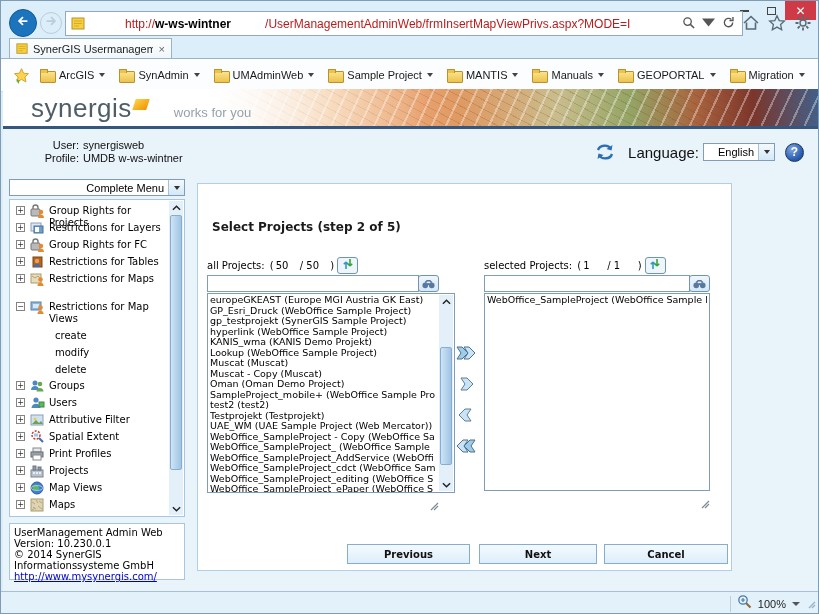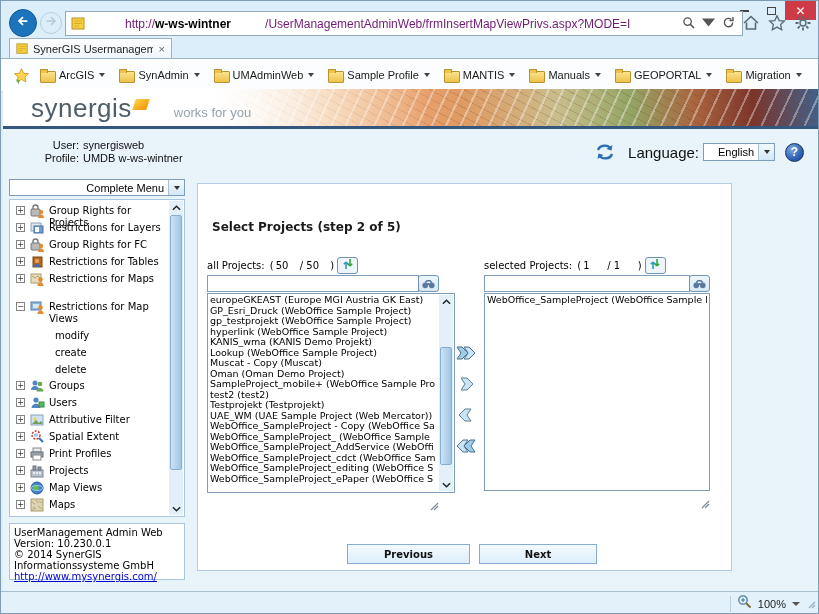--- a/index.html
+++ b/index.html
@@ -18,21 +18,21 @@
 
   .nav-circle { position:absolute; border-radius:50%; display:flex; align-items:center; justify-content:center; }
   .nav-back { left:8px; top:8px; width:28px; height:28px; background:#1c74bd; border:1px solid #135a96; }
   .nav-fwd  { left:39px; top:11px; width:22px; height:22px; background:transparent; border:1px solid #b9cdda; }
   .nav-circle svg { width:14px; height:14px; }
 
   .address-bar { position:absolute; left:64px; top:10px; width:678px; height:25px;
                  background:#fff; border:1px solid #93aabb; display:flex; align-items:center; }
   .addr-favicon { width:14px; height:13px; margin:0 6px 0 5px; flex:0 0 auto; }
   .addr-url { font-size:12px; white-space:nowrap; overflow:hidden; flex:1; }
-  .addr-url .proto, .addr-url .path { color:#701a75;padding-left:34px; }
+  .addr-url .proto, .addr-url .path { color:#b91c1c;padding-left:34px; }
   .addr-url .domain { color:#000; font-weight:bold; }
   .addr-tools { display:flex; align-items:center; margin-right:4px; flex:0 0 auto; }
   .addr-tools .tool { width:20px; height:20px; display:flex; align-items:center; justify-content:center; }
   .addr-tools svg { width:13px; height:13px; }
 
   .browser-icons { position:absolute; top:14px; right:6px; display:flex; gap:7px; }
   .browser-icons .bicon { width:19px; height:19px; display:flex; align-items:center; justify-content:center; }
   .browser-icons svg { width:18px; height:18px; }
 
   .tab { position:absolute; left:8px; top:37px; width:163px; height:21px;
@@ -271,21 +271,21 @@
           <span>SynAdmin</span>
           <span class="caret"></span>
         </span>
         <span class="fav-item">
           <span class="folder"></span>
           <span>UMAdminWeb</span>
           <span class="caret"></span>
         </span>
         <span class="fav-item">
           <span class="folder"></span>
-          <span>Sample Profile</span>
+          <span>Sample Project</span>
           <span class="caret"></span>
         </span>
         <span class="fav-item">
           <span class="folder"></span>
           <span>MANTIS</span>
           <span class="caret"></span>
         </span>
         <span class="fav-item">
           <span class="folder"></span>
           <span>Manuals</span>
@@ -406,24 +406,24 @@
             <span class="exp">−</span>
             <span class="ticon"><svg viewBox="0 0 16 16">
                 <rect x="2" y="3" width="10" height="8" fill="#8fb6dd" stroke="#5b82a8"></rect>
                 <rect x="4" y="5" width="6" height="4" fill="#d7e8f6"></rect>
                 <circle cx="11.5" cy="8.5" r="2.3" fill="#e58a2f"></circle>
                 <path d="M8.4 15 c0-2.2 1.5-3.5 3.1-3.5 s3.1 1.3 3.1 3.5z" fill="#e58a2f"></path>
               </svg></span>
             <span class="tlabel">Restrictions for Map Views</span>
           </div>
           <div class="tree-row child" style="height: 17px;">
+            <span class="tlabel">create</span>
+          </div>
+          <div class="tree-row child" style="height: 17px;">
             <span class="tlabel">modify</span>
-          </div>
-          <div class="tree-row child" style="height: 17px;">
-            <span class="tlabel">create</span>
           </div>
           <div class="tree-row child" style="height: 17px;">
             <span class="tlabel">delete</span>
           </div>
           <div class="tree-row" style="height: 17px;">
             <span class="exp">+</span>
             <span class="ticon"><svg viewBox="0 0 16 16">
                 <circle cx="6" cy="5" r="2.5" fill="#4f86c6"></circle>
                 <path d="M2 12 c0-2.4 1.8-4 4-4 s4 1.6 4 4z" fill="#4f86c6"></path>
                 <circle cx="11" cy="6" r="2.3" fill="#67a84f"></circle>
@@ -543,24 +543,25 @@
                 <circle cx="10.5" cy="6.5" r="3" fill="#5878a0"></circle>
                 <path d="M3.5 3.5 L5.5 1.5 H8.5 L10.5 3.5" fill="none" stroke="#5878a0" stroke-width="1.6"></path>
                 <rect x="5.8" y="4" width="2.4" height="2.2" fill="#5878a0"></rect>
               </svg></span>
           </span>
       </div>
       <div class="listbox" style="left:9px; top:109px; width:248px; height:200px;">
         <div class="list-inner" id="list-all">
             <div class="list-opt">europeGKEAST (Europe MGI Austria GK East)</div>
             <div class="list-opt">GP_Esri_Druck (WebOffice Sample Project)</div>
-            <div class="list-opt">gp_testprojekt (WebOffice Sample Project)</div>
+            <div class="list-opt">gp_testprojekt (SynerGIS Sample Project)</div>
             <div class="list-opt">hyperlink (WebOffice Sample Project)</div>
             <div class="list-opt">KANIS_wma (KANIS Demo Projekt)</div>
             <div class="list-opt">Lookup (WebOffice Sample Project)</div>
+            <div class="list-opt">Muscat (Muscat)</div>
             <div class="list-opt">Muscat - Copy (Muscat)</div>
             <div class="list-opt">Oman (Oman Demo Project)</div>
             <div class="list-opt">SampleProject_mobile+ (WebOffice Sample Pro</div>
             <div class="list-opt">test2 (test2)</div>
             <div class="list-opt">Testprojekt (Testprojekt)</div>
             <div class="list-opt">UAE_WM (UAE Sample Project (Web Mercator))</div>
             <div class="list-opt">WebOffice_SampleProject - Copy (WebOffice Sa</div>
             <div class="list-opt">WebOffice_SampleProject_ (WebOffice Sample</div>
             <div class="list-opt">WebOffice_SampleProject_AddService (WebOffi</div>
             <div class="list-opt">WebOffice_SampleProject_cdct (WebOffice Sam</div>
@@ -639,20 +640,21 @@
         <div class="list-inner" id="list-selected">
             <div class="list-opt">WebOffice_SampleProject (WebOffice Sample Proj</div>
           </div>
       </div>
       <div class="resize-grip" style="left:502px; top:310px;"><svg viewBox="0 0 10 9">
             <path d="M2 8 L9 1 M5 8 L9 4" stroke="#7a8a99" stroke-width="1.2" fill="none"></path>
           </svg></div>
 
       <div class="wiz-btn" style="left:149px; top:360px; width:123px;">Previous</div>
       <div class="wiz-btn" style="left:281px; top:360px; width:118px;">Next</div>
+      <div class="wiz-btn" style="left:406px; top:360px; width:124px;">Cancel</div>
     </div>
   </div>
 
   <div class="status-bar">
     <div class="status-right">
       <span class="status-divider"></span>
       <span class="zoom-icon"><svg viewBox="0 0 15 15">
             <circle cx="6" cy="6" r="4.2" fill="none" stroke="#4a7ba6" stroke-width="1.3"></circle>
             <path d="M4 6h4M6 4v4" stroke="#4a7ba6" stroke-width="1.2"></path>
             <path d="M9.2 9.2 L13.5 13.5" stroke="#8a6a3a" stroke-width="2"></path>

